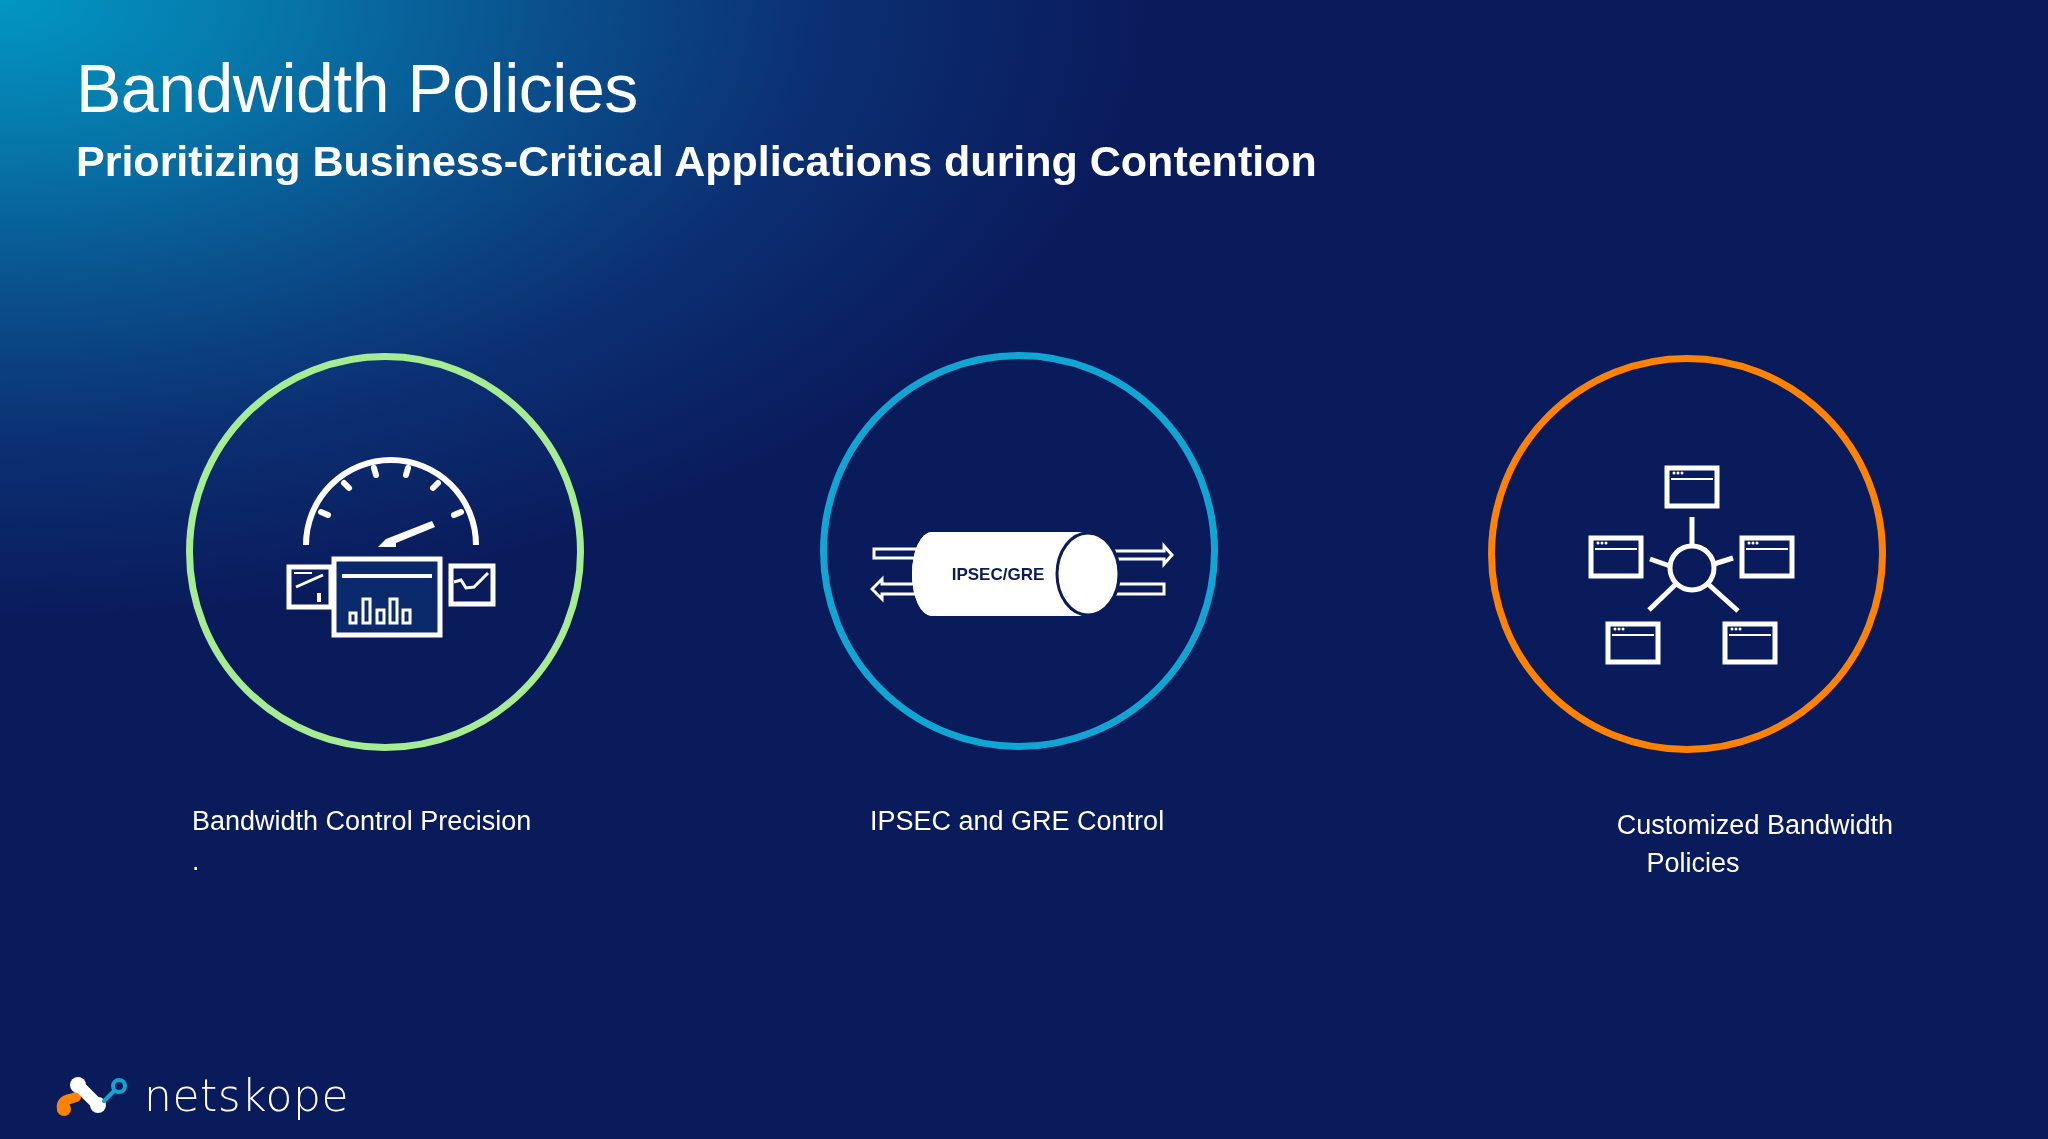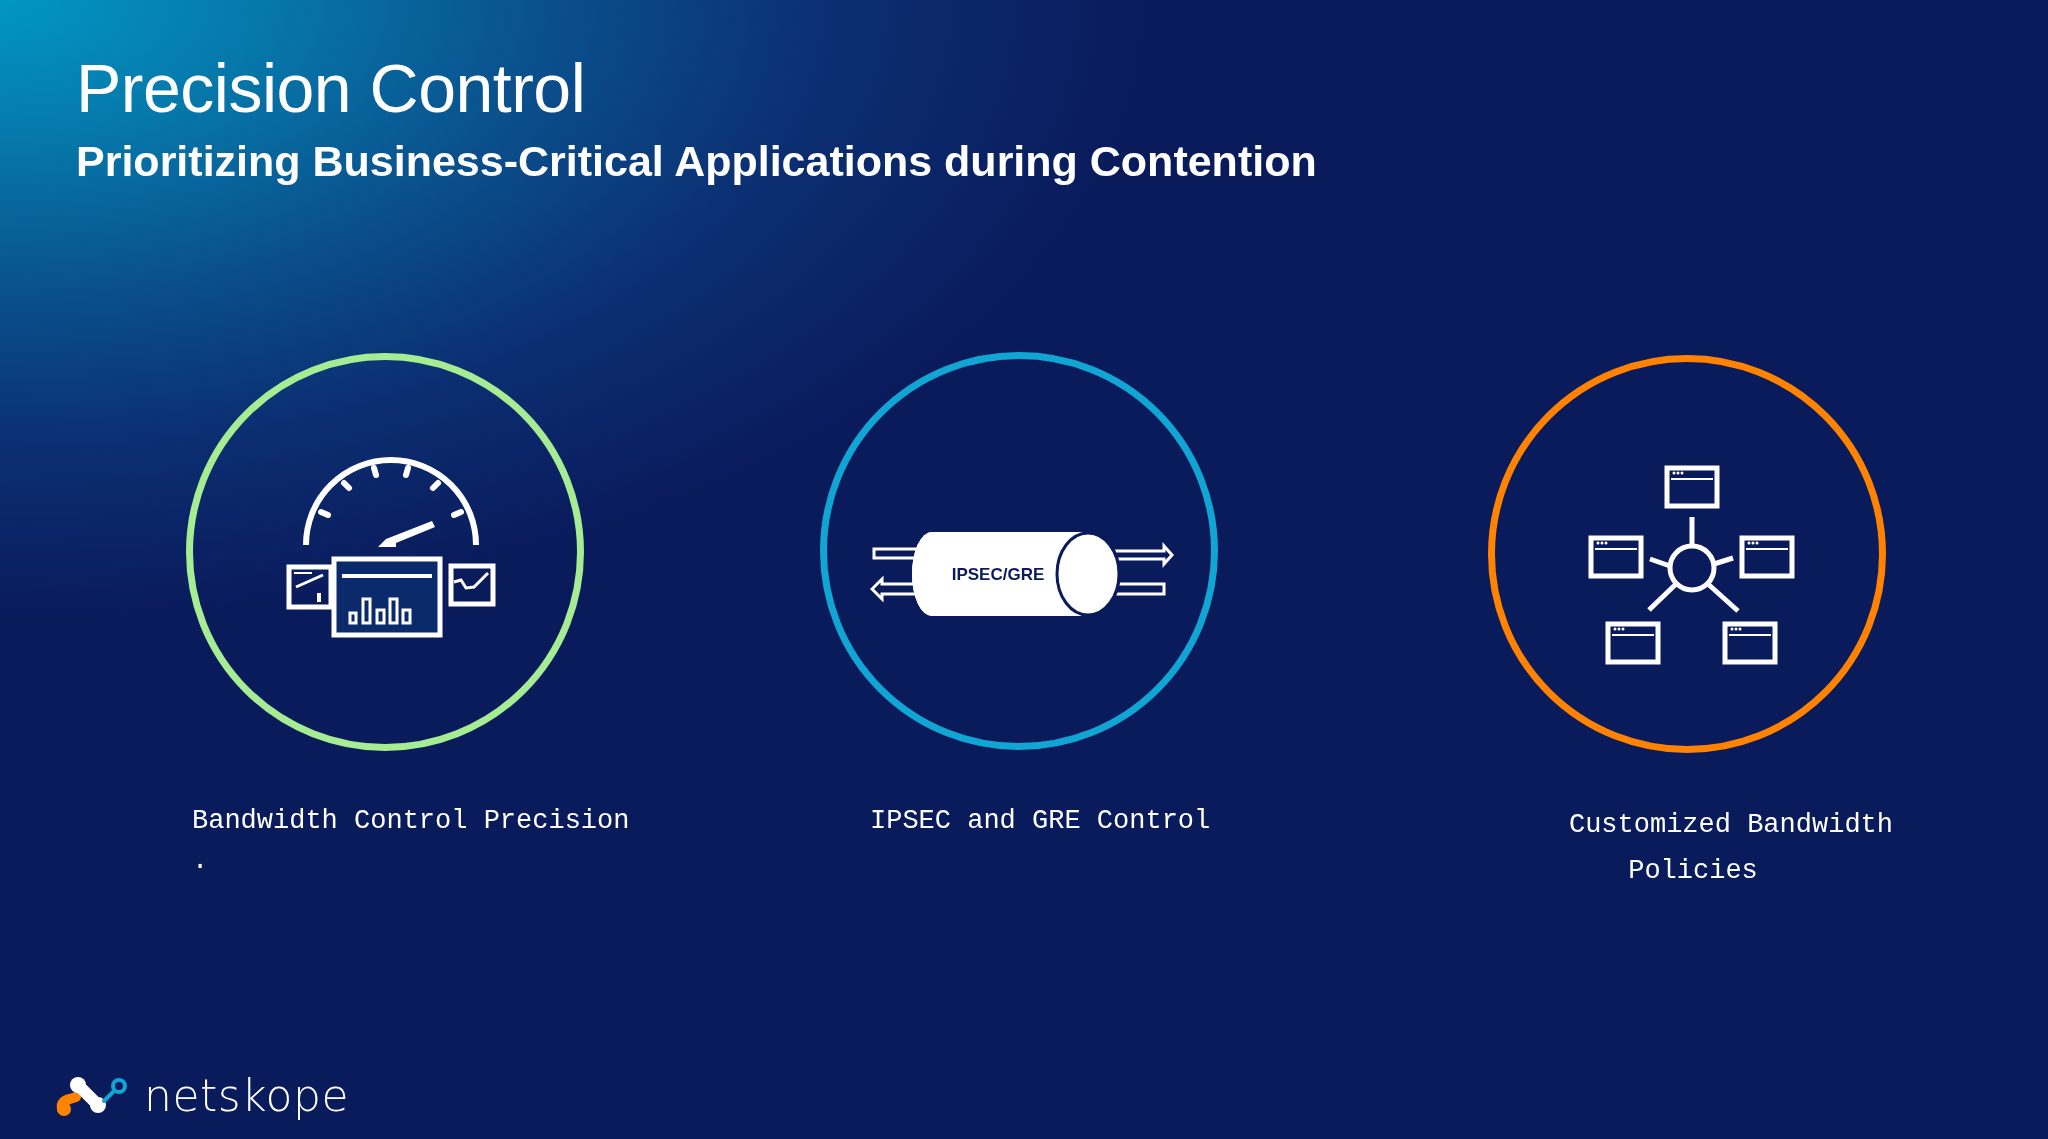--- a/index.html
+++ b/index.html
@@ -22,37 +22,37 @@
     position:absolute; left:76px; top:140px;
     font-size:43px; font-weight:700; line-height:1;
   }
   .feature { position:absolute; }
   .ring {
     position:absolute; width:398px; height:398px; border-radius:50%;
     border-style:solid; border-width:7px; box-sizing:border-box;
   }
   .icon { position:absolute; }
   .label {
-    position:absolute; font-family:Liberation Mono, monospace;
+    position:absolute; font-family:Liberation Sans, sans-serif;
     font-size:27px; line-height:38px; white-space:nowrap;
   }
   .logo {
     position:absolute; left:54px; top:1074px; display:flex; align-items:center;
   }
   .logo-text {
     font-family:"DejaVu Sans", sans-serif; font-size:44px; font-weight:300;
     margin-left:14px; letter-spacing:0.5px; line-height:1;text-align:right;
   }
 </style>
 </head>
 <body>
 
 <div class="bg"></div>
 
-<div class="title">Precision Control</div>
+<div class="title">Bandwidth Policies</div>
 <div class="subtitle">Prioritizing Business-Critical Applications during Contention</div>
 
 <div class="feature">
   <div class="ring" style="left:186px; top:353px; border-color:#a6ec92;"></div>
   <svg class="icon" style="left:286px; top:455px;" width="210" height="185" viewBox="0 0 210 185">
     <g fill="none" stroke="#fff" stroke-width="6">
       <path d="M20 90 A85 85 0 0 1 190 90"></path>
     </g>
     <g stroke="#fff" stroke-width="6" stroke-linecap="round">
       <line x1="35" y1="57" x2="42" y2="60"></line>
@@ -139,21 +139,21 @@
         <circle cx="179" cy="85" r="1.5"></circle>
       <circle cx="37" cy="171" r="1.5"></circle>
         <circle cx="41" cy="171" r="1.5"></circle>
         <circle cx="45" cy="171" r="1.5"></circle>
       <circle cx="154" cy="171" r="1.5"></circle>
         <circle cx="158" cy="171" r="1.5"></circle>
         <circle cx="162" cy="171" r="1.5"></circle>
     </g>
   </svg>
   <div class="label" style="left:1493px; top:806px; width:400px; text-align:right;">Customized  Bandwidth</div>
-  <div class="label" style="left:1493px; top:844px; width:400px; text-align:center;margin-top:8px;">Policies</div>
+  <div class="label" style="left:1493px; top:844px; width:400px; text-align:center;">Policies</div>
 </div>
 
 <div class="logo">
   <svg width="76" height="42" viewBox="0 0 76 42">
     <path d="M8 34 Q6 26 16 24 L22 22" fill="none" stroke="#ff8200" stroke-width="10" stroke-linecap="round"></path>
     <circle cx="10" cy="34" r="7" fill="#ff8200"></circle>
     <path d="M24 10 L44 30" stroke="#fff" stroke-width="12" stroke-linecap="round"></path>
     <circle cx="24" cy="10" r="8" fill="#fff"></circle>
     <circle cx="44" cy="30" r="8" fill="#fff"></circle>
     <path d="M50 26 L60 16" stroke="#10a5d3" stroke-width="4" stroke-linecap="round"></path>

